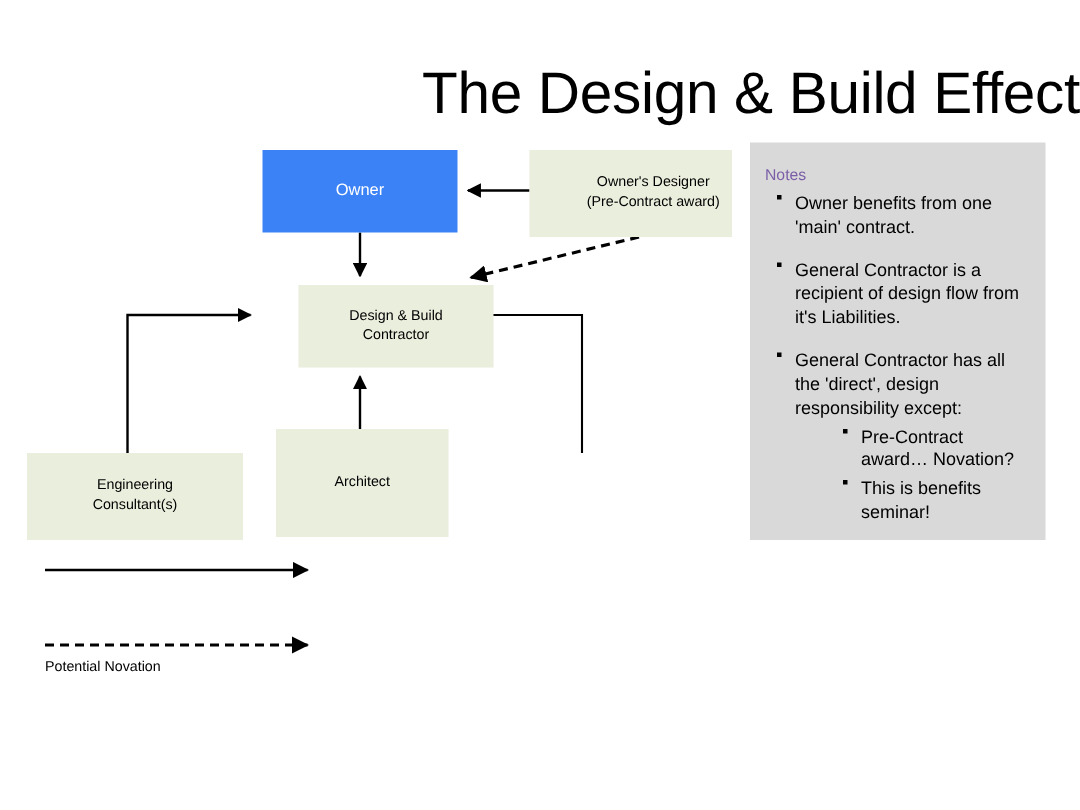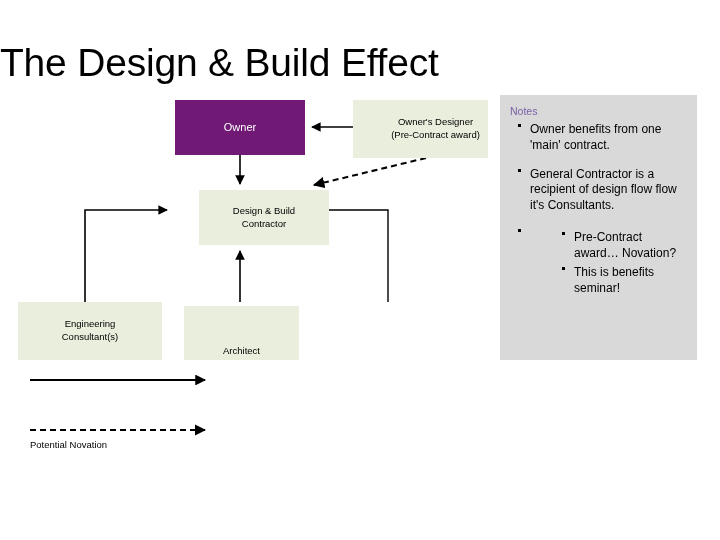--- a/index.html
+++ b/index.html
@@ -19,21 +19,21 @@
     left: 0; top: 0;
     width: 720px;
     height: 540px;
     background: #ffffff;
   }
   #slide-title {
     position: absolute;
     left: 0;
     top: 42px;
     width: 720px;
-    text-align: left;
+    text-align: right;
     font-size: 39px;
     font-weight: 400;
     color: #000000;
     letter-spacing: -0.2px;
     line-height: 1.1;
     white-space: nowrap;
   }
 
   
   .box {
@@ -43,37 +43,37 @@
     align-items: center;
     justify-content: center;
     text-align: center;
     font-size: 9.5px;
     line-height: 1.35;
     color: #000000;
     padding: 2px;
   }
   .box .box-label { display: block; width: 100%; }
   .box-cream { background: #eaeedd; }
-  .box-blue  { background: #701a75; color: #ffffff; }
+  .box-blue  { background: #3b82f6; color: #ffffff; }
 
   #box-owner {
     left: 175px; top: 100px; width: 130px; height: 55px;
     font-size: 11px;
   }
   #box-owners-designer {
     left: 353px; top: 100px; width: 135px; height: 58px; padding-left: 32px;
   }
   #box-db-contractor {
     left: 175px; top: 190px; width: 130px; height: 55px; margin-left: 24px;
   }
   #box-engineering {
     left: 18px; top: 302px; width: 144px; height: 58px;
   }
   #box-architect {
-    left: 184px; top: 306px; width: 115px; height: 54px; align-items: flex-end;
+    left: 184px; top: 286px; width: 115px; height: 72px;
   }
   #box-trade {
     left: 331px; top: 302px; width: 116px; height: 58px;
   }
 
   
   #connectors {
     position: absolute;
     left: 0; top: 0;
     width: 720px; height: 540px;
@@ -90,21 +90,21 @@
   #legend-flow-label { left: 30px; top: 391px; }
   #legend-novation-label { left: 30px; top: 439px; }
 
   
   #notes-panel {
     position: absolute;
     left: 500px; top: 95px;
     width: 197px; height: 265px;
     background: #d9d9d9;
     box-sizing: border-box;
-    padding: 10px 8px 6px 8px;
+    padding: 16px 8px 6px 8px;
     overflow: hidden;
   }
   #notes-heading {
     font-size: 10.5px;
     color: #7b5ea7;
     margin: 0 0 5px 2px;
     font-weight: 400;
   }
   .note-item {
     position: relative;
@@ -197,27 +197,28 @@
     <div class="note-item note-l1">
       <span class="note-bullet"></span>
       <span>Owner benefits from one 'main' contract.</span>
     </div>
 
 
     <div class="note-gap"></div>
 
     <div class="note-item note-l1">
       <span class="note-bullet"></span>
-      <span>General Contractor is a recipient of design flow flow it's Consultants.</span>
+      <span>General Contractor is a recipient of design flow from it's Liabilities.</span>
     </div>
 
     <div class="note-gap"></div>
 
     <div class="note-item note-l1">
       <span class="note-bullet"></span>
+      <span>General Contractor has all the 'direct', design responsibility except:</span>
     </div>
 
     <div class="note-item note-l2">
       <span class="note-bullet"></span>
       <span>Pre-Contract award… Novation?</span>
     </div>
 
     <div class="note-item note-l2">
       <span class="note-bullet"></span>
       <span>This is benefits seminar!</span>

